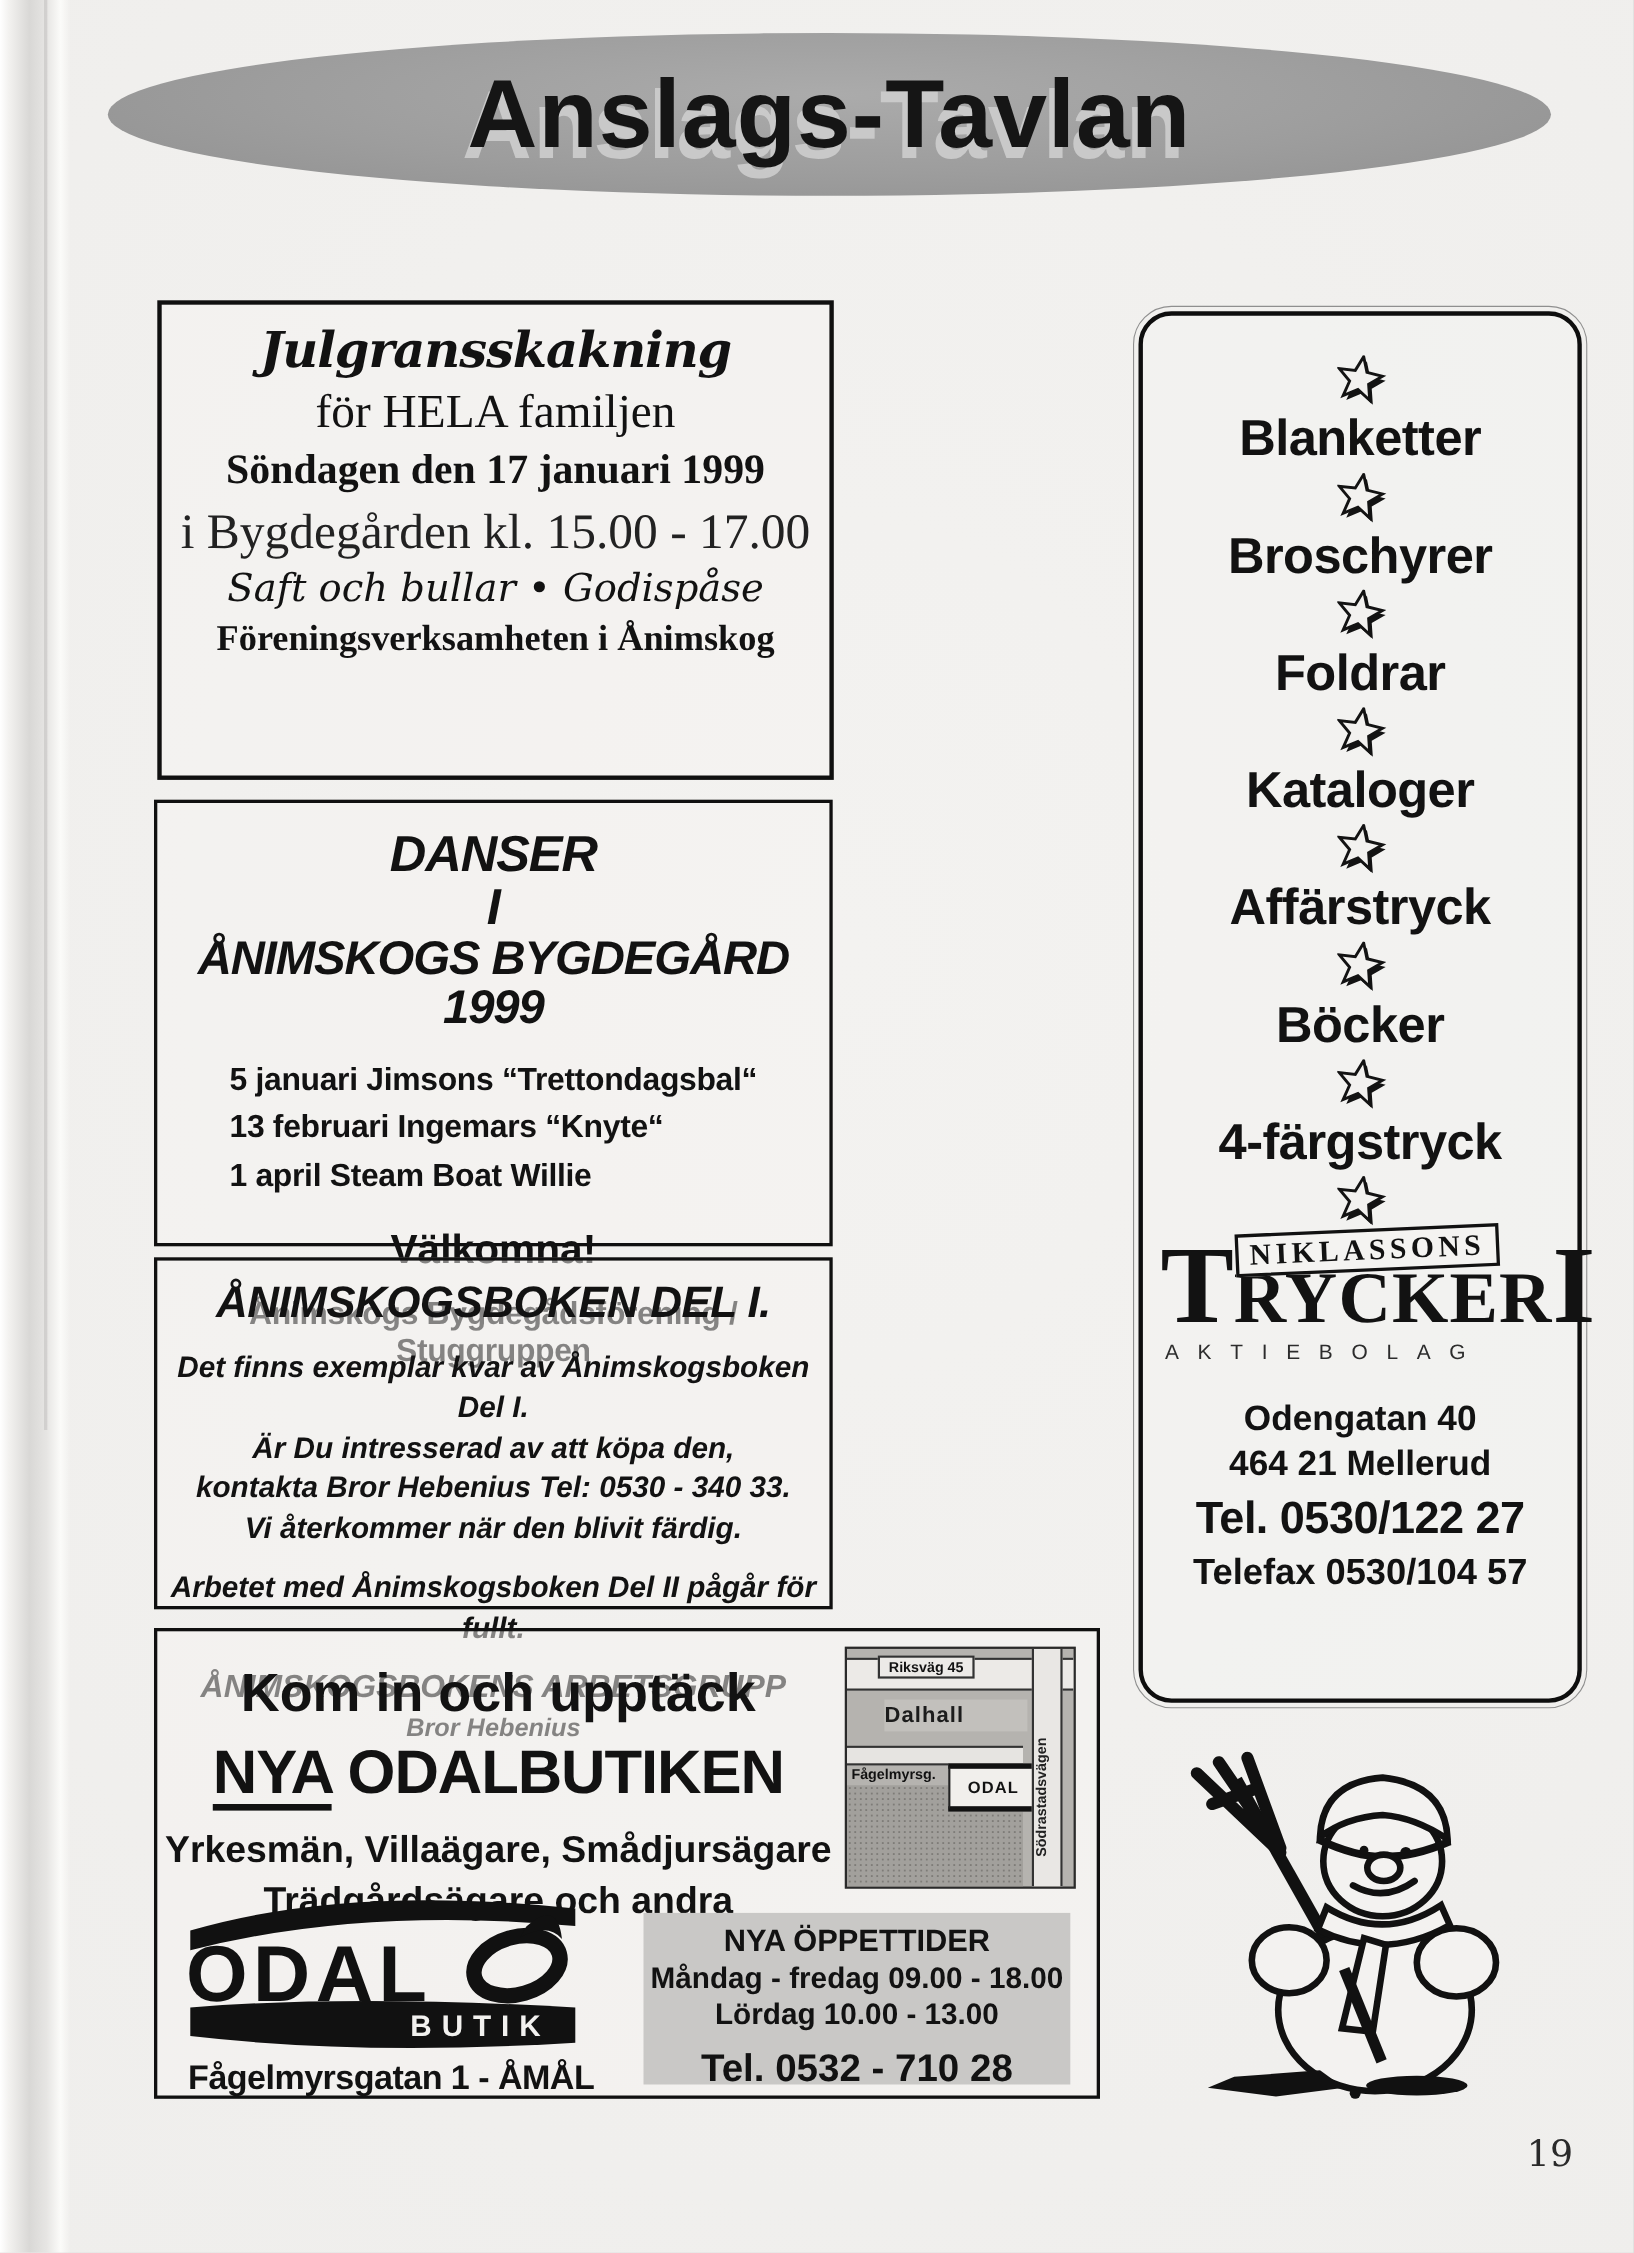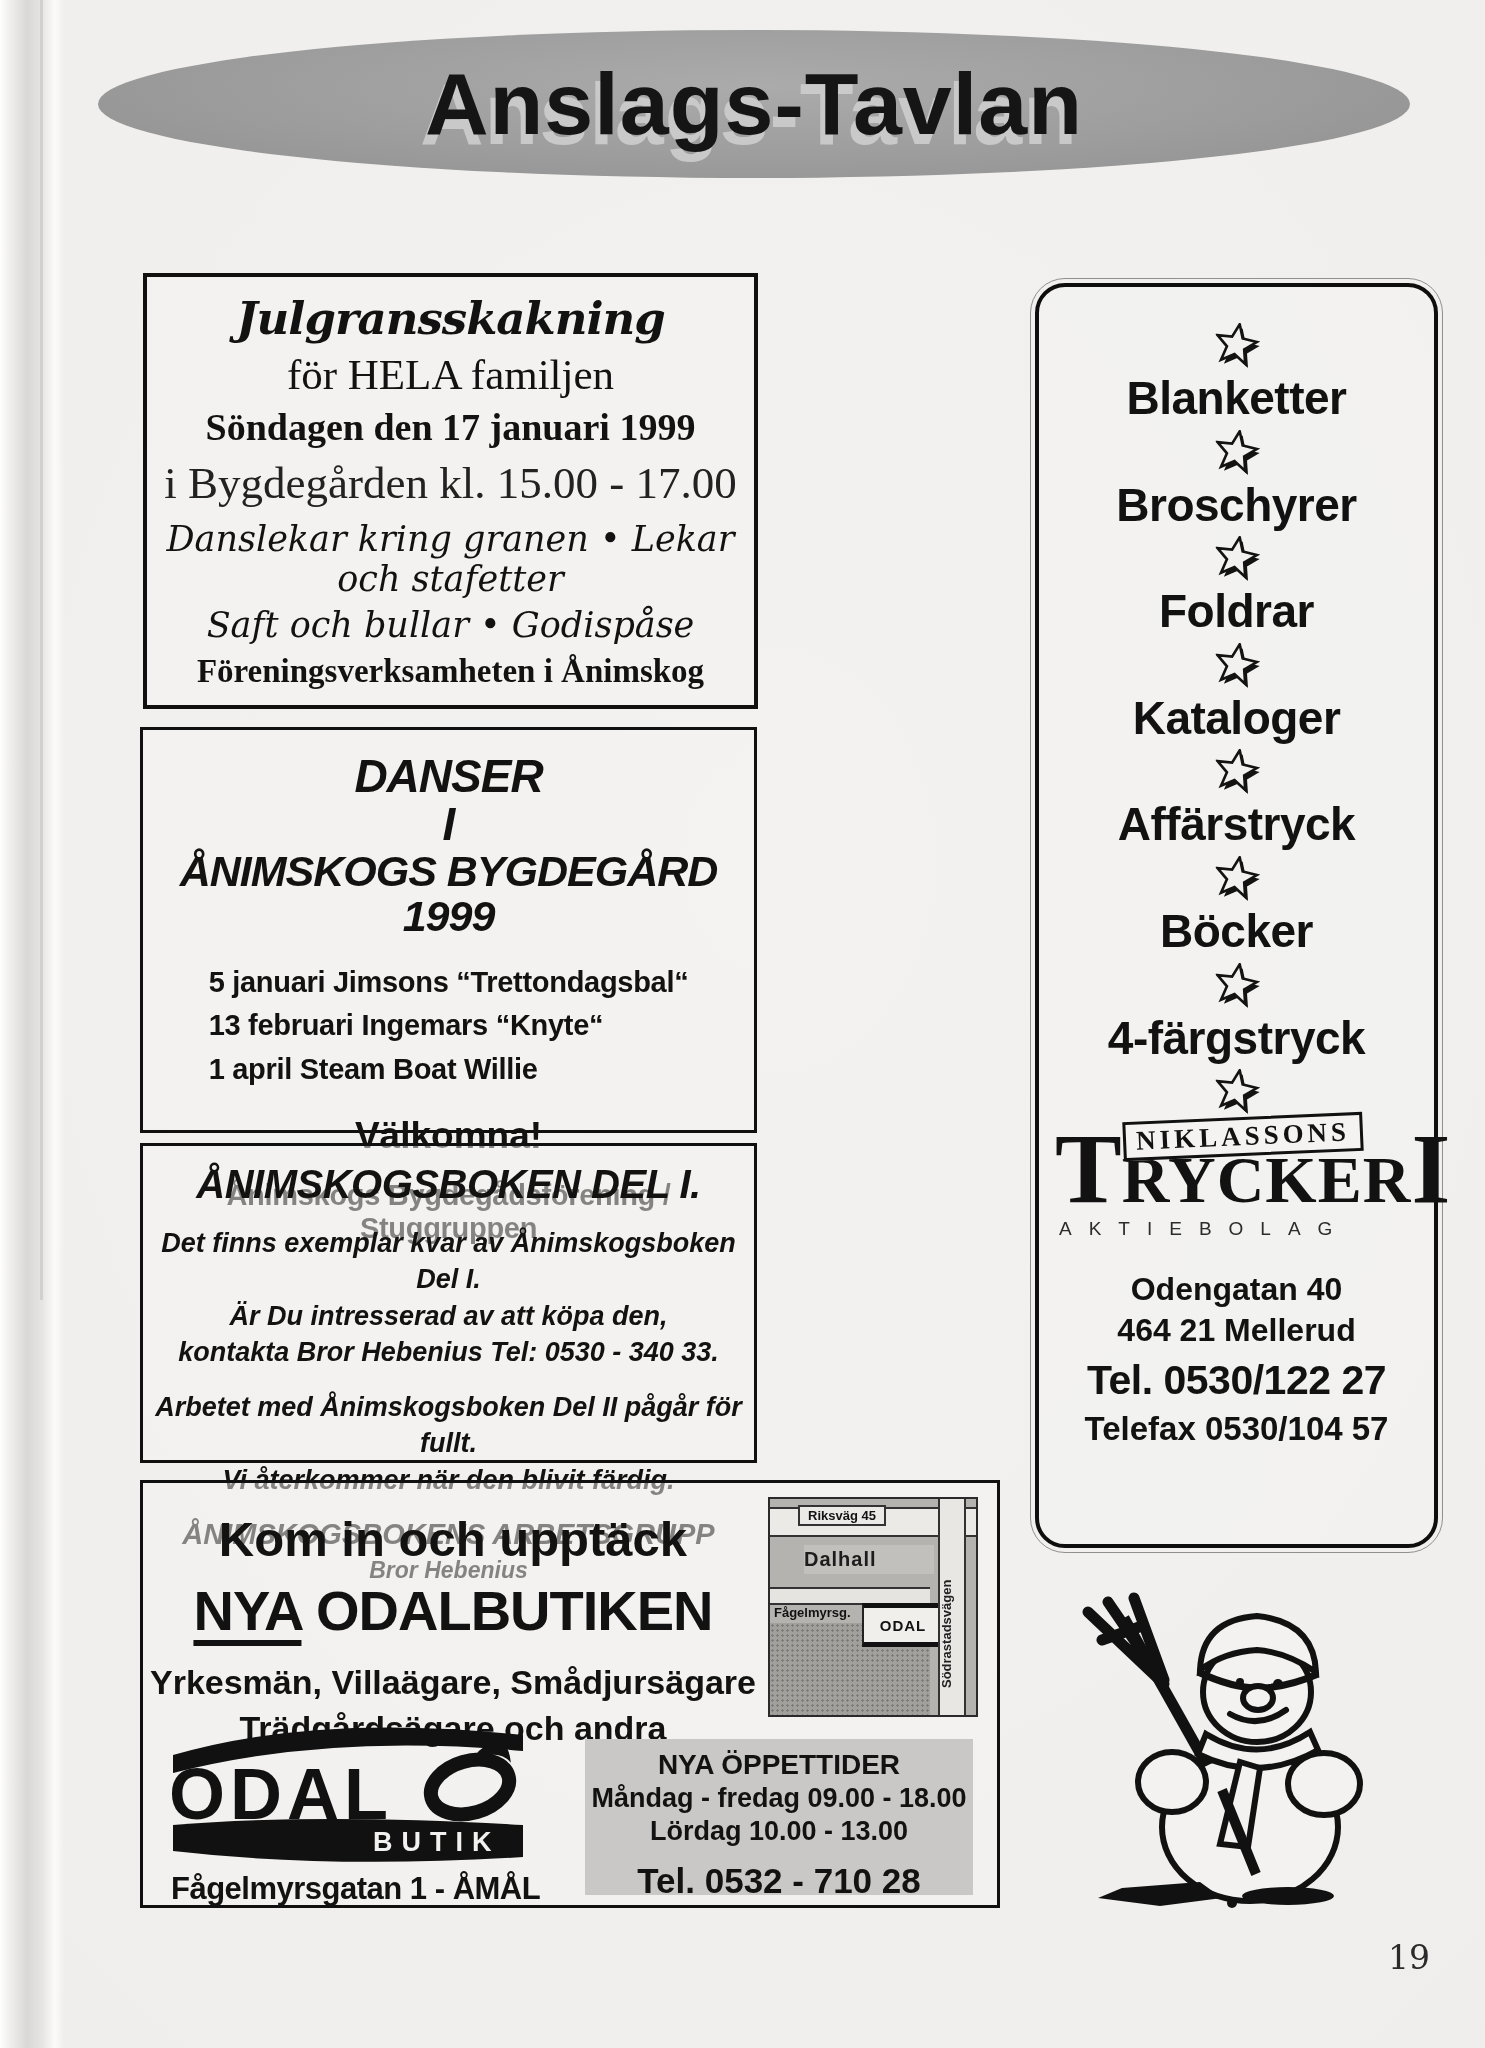--- a/index.html
+++ b/index.html
@@ -120,21 +120,20 @@
 
   <div class="abs banner">
     <span class="banner-text">Anslags-Tavlan</span>
   </div>
 
   <section class="abs box b1">
     <div class="script-title">Julgransskakning</div>
     <div class="b1-sub">för HELA familjen</div>
     <div class="b1-date">Söndagen den 17 januari 1999</div>
     <div class="b1-place">i Bygdegården kl. 15.00 - 17.00</div>
-    <div class="b1-act">Danslekar kring granen • Lekar och stafetter</div>
     <div class="b1-act2">Saft och bullar • Godispåse</div>
     <div class="b1-org">Föreningsverksamheten i Ånimskog</div>
   </section>
 
   <section class="abs box thin b2">
     <div class="t">DANSER</div>
     <div class="t">I</div>
     <div class="t t3">ÅNIMSKOGS BYGDEGÅRD 1999</div>
     <div class="events">
       <div>5 januari Jimsons “Trettondagsbal“</div>
@@ -143,22 +142,22 @@
     </div>
     <div class="welcome">Välkomna!</div>
     <div class="b2-org">Ånimskogs Bygdegådsförening / Stuggruppen</div>
   </section>
 
   <section class="abs box thin b3">
     <div class="b3-title">ÅNIMSKOGSBOKEN DEL I.</div>
     <div class="b3-line b3-gap">Det finns exemplar kvar av Ånimskogsboken Del I.</div>
     <div class="b3-line">Är Du intresserad av att köpa den,</div>
     <div class="b3-line">kontakta Bror Hebenius Tel: 0530 - 340 33.</div>
+    <div class="b3-line">Vi återkommer när den blivit färdig.</div>
     <div class="b3-line b3-gap">Arbetet med Ånimskogsboken Del II pågår för fullt.</div>
-    <div class="b3-line">Vi återkommer när den blivit färdig.</div>
     <div class="b3-group">ÅNIMSKOGSBOKENS ARBETSGRUPP</div>
     <div class="b3-contact">Bror Hebenius</div>
   </section>
 
   <section class="abs box thin b4">
     <div class="b4-h1">Kom in och upptäck</div>
     <div class="b4-h2">
       <span class="uline">NYA</span><span> ODALBUTIKEN</span>
     </div>
     <div class="b4-a1">Yrkesmän, Villaägare, Smådjursägare</div>

